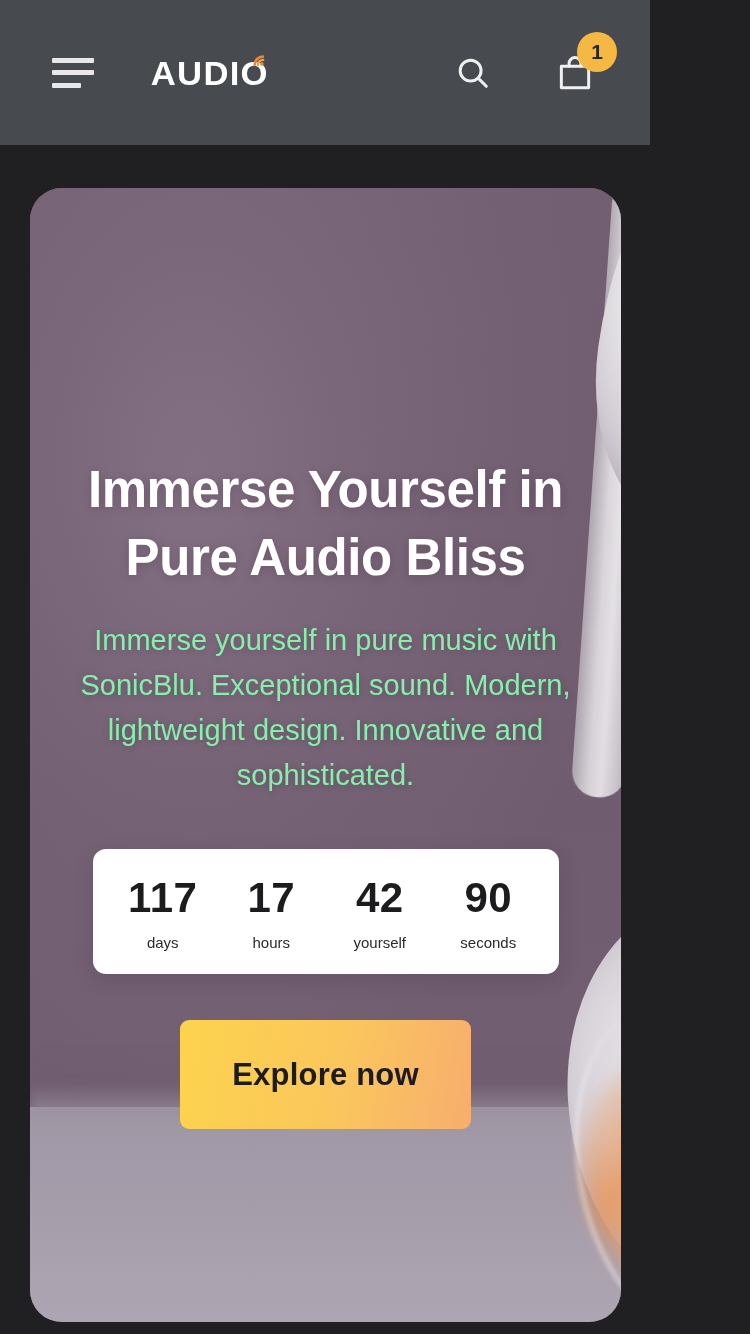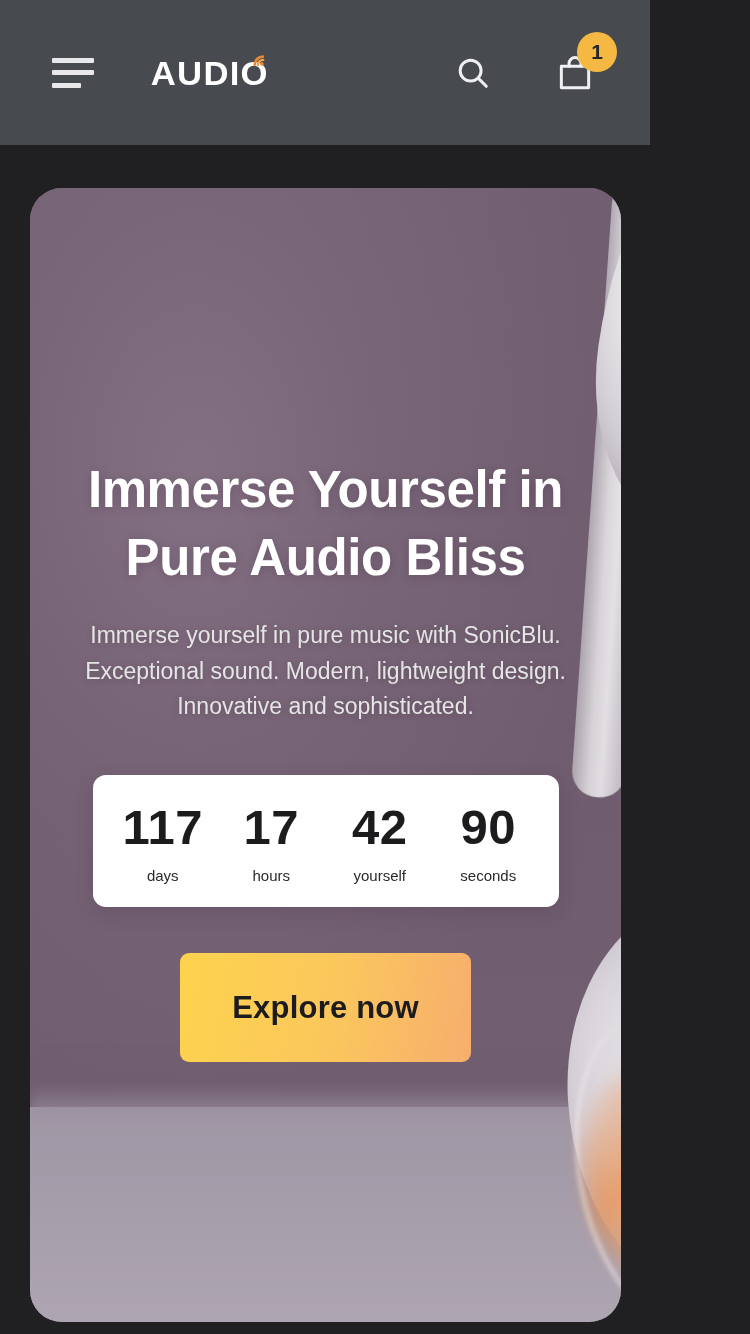--- a/index.html
+++ b/index.html
@@ -213,42 +213,42 @@
     color:#ffffff;
     font-size:51px;
     font-weight:bold;
     line-height:1.33;
     letter-spacing:-0.4px;
     text-shadow:0 2px 10px rgba(60,40,60,.28);
   }
 
   .hero-sub {
     margin-top:26px;
-    color:#e5e5e5;
-    font-size:23px;
+    color:#86efac;
+    font-size:29px;
     font-weight:400;
     line-height:1.56;
     text-shadow:0 1px 7px rgba(60,40,60,.32);
   }
 
   
   .countdown {
     margin:50px auto 0 auto;
     width:466px;
     background:#ffffff;
     border-radius:13px;
     padding:28px 16px 24px 16px;
     display:flex;
     justify-content:space-around;
     align-items:flex-start;
     box-shadow:0 6px 20px rgba(50,34,50,.18);
   }
   .cd-cell { text-align:center; min-width:96px; }
   .cd-value {
-    font-size:49px; font-weight:bold; color:#1c1c1e;
+    font-size:42px; font-weight:bold; color:#1c1c1e;
     line-height:1; letter-spacing:0.5px;
   }
   .cd-label {
     margin-top:16px;
     font-size:15px; font-weight:400; color:#2a2a2c;
     line-height:1;
   }
 
   
   .cta-wrap { text-align:center; margin-top:46px; }

